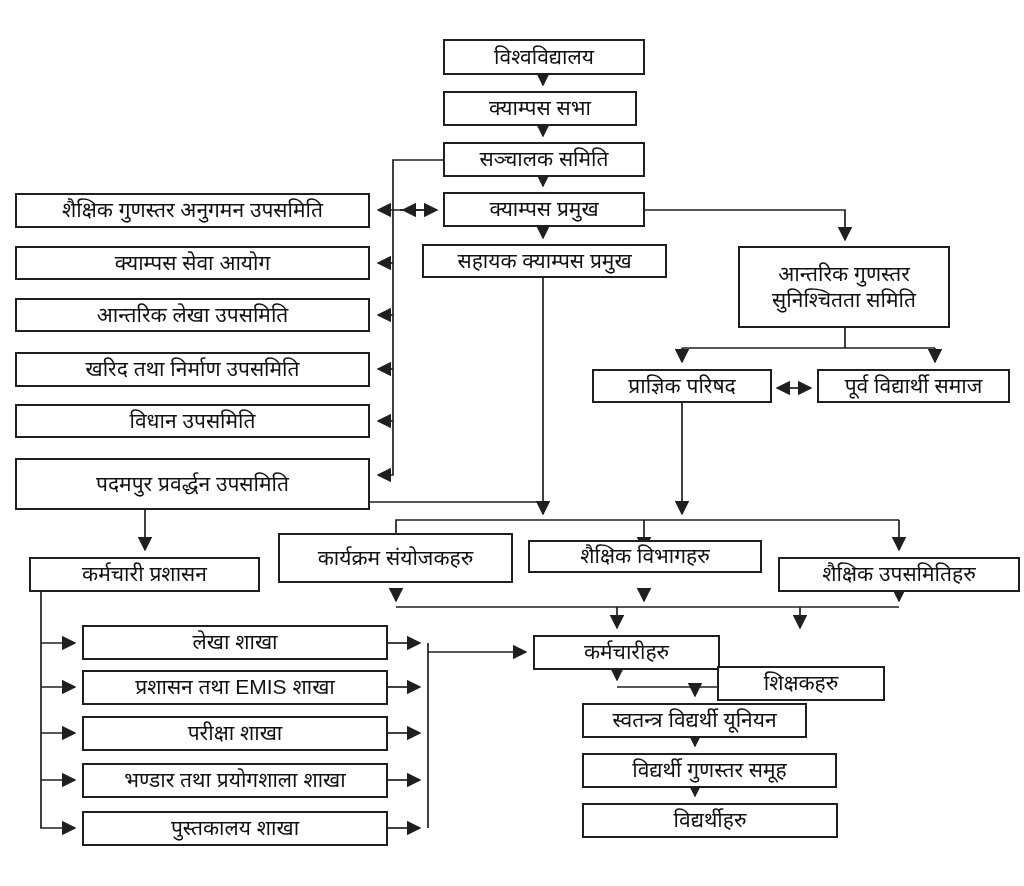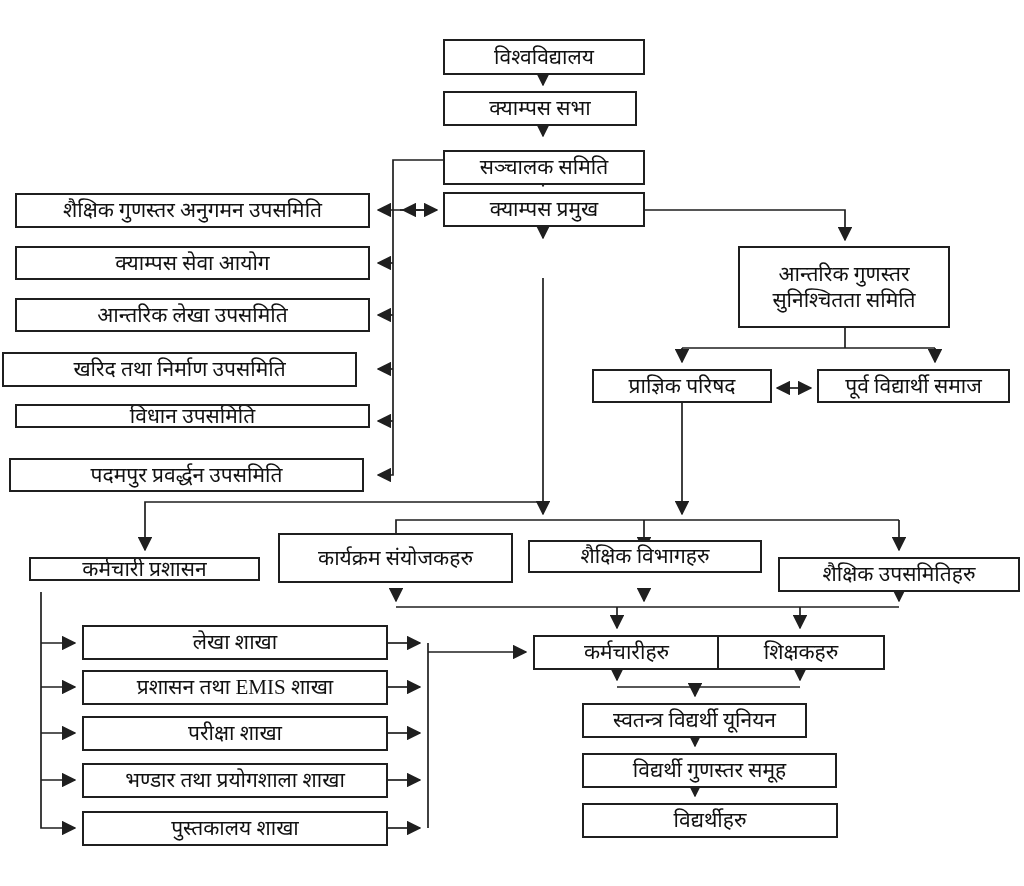--- a/index.html
+++ b/index.html
@@ -1,20 +1,20 @@
 <!DOCTYPE html>
 <html><head>
 <meta charset="utf-8">
 <style>
   html,body{margin:0;padding:0;background:#ffffff;}
   #canvas{
     position:relative;
     width:1024px;height:886px;
     background:#ffffff;
-    font-family:Liberation Serif, serif;
+    font-family:Liberation Sans, sans-serif;
     color:#111;
   }
   .node{
     position:absolute;
     box-sizing:border-box;
     border:2px solid #1f1f1f;
     background:#ffffff;
     display:flex;
     align-items:center;
     justify-content:center;
@@ -104,25 +104,28 @@
       <path d="M695 788 V796" marker-end="url(#ah)"></path>
     </g>
   </svg>
 
   <div class="node" style="left:443px;top:39px;width:202px;height:36px">
       <span>विश्वविद्यालय</span>
     </div>
   <div class="node" style="left:443px;top:91px;width:194px;height:35px">
       <span>क्याम्पस सभा</span>
     </div>
-  <div class="node" style="left:443px;top:150px;width:202px;height:35px">
+  <div class="node" style="left:443px;top:142px;width:202px;height:35px">
       <span>सञ्चालक समिति</span>
     </div>
   <div class="node" style="left:443px;top:192px;width:202px;height:35px">
       <span>क्याम्पस प्रमुख</span>
+    </div>
+  <div class="node" style="left:422px;top:244px;width:245px;height:34px">
+      <span>सहायक क्याम्पस प्रमुख</span>
     </div>
 
   <div class="node multiline" style="left:738px;top:246px;width:212px;height:82px">
       <span>आन्तरिक गुणस्तर
 सुनिश्चितता समिति</span>
     </div>
   <div class="node" style="left:592px;top:369px;width:180px;height:34px">
       <span>प्राज्ञिक परिषद</span>
     </div>
   <div class="node" style="left:817px;top:369px;width:193px;height:34px">
@@ -131,31 +134,31 @@
 
   <div class="node" style="left:15px;top:193px;width:355px;height:35px">
       <span>शैक्षिक गुणस्तर अनुगमन उपसमिति</span>
     </div>
   <div class="node" style="left:15px;top:246px;width:355px;height:34px">
       <span>क्याम्पस सेवा आयोग</span>
     </div>
   <div class="node" style="left:15px;top:298px;width:355px;height:34px">
       <span>आन्तरिक लेखा उपसमिति</span>
     </div>
-  <div class="node" style="left:2px;top:352px;width:355px;height:35px">
+  <div class="node" style="left:15px;top:352px;width:355px;height:35px">
       <span>खरिद तथा निर्माण उपसमिति</span>
     </div>
-  <div class="node" style="left:15px;top:404px;width:355px;height:24px">
+  <div class="node" style="left:15px;top:404px;width:355px;height:34px">
       <span>विधान उपसमिति</span>
     </div>
-  <div class="node" style="left:9px;top:458px;width:355px;height:34px">
+  <div class="node" style="left:15px;top:458px;width:355px;height:52px">
       <span>पदमपुर प्रवर्द्धन उपसमिति</span>
     </div>
 
-  <div class="node" style="left:29px;top:557px;width:231px;height:24px">
+  <div class="node" style="left:29px;top:557px;width:231px;height:35px">
       <span>कर्मचारी प्रशासन</span>
     </div>
   <div class="node" style="left:278px;top:533px;width:235px;height:50px">
       <span>कार्यक्रम संयोजकहरु</span>
     </div>
   <div class="node" style="left:528px;top:540px;width:234px;height:33px">
       <span>शैक्षिक विभागहरु</span>
     </div>
   <div class="node" style="left:778px;top:557px;width:242px;height:35px">
       <span>शैक्षिक उपसमितिहरु</span>
@@ -173,21 +176,21 @@
   <div class="node" style="left:82px;top:763px;width:306px;height:35px">
       <span>भण्डार तथा प्रयोगशाला शाखा</span>
     </div>
   <div class="node" style="left:82px;top:811px;width:306px;height:35px">
       <span>पुस्तकालय शाखा</span>
     </div>
 
   <div class="node" style="left:533px;top:635px;width:187px;height:35px">
       <span>कर्मचारीहरु</span>
     </div>
-  <div class="node" style="left:717px;top:635px;width:168px;height:35px">
+  <div class="node" style="left:717px;top:666px;width:168px;height:35px">
       <span>शिक्षकहरु</span>
     </div>
 
   <div class="node" style="left:582px;top:703px;width:225px;height:35px">
       <span>स्वतन्त्र विद्यर्थी यूनियन</span>
     </div>
   <div class="node" style="left:582px;top:753px;width:255px;height:35px">
       <span>विद्यर्थी गुणस्तर समूह</span>
     </div>
   <div class="node" style="left:582px;top:803px;width:256px;height:35px">

